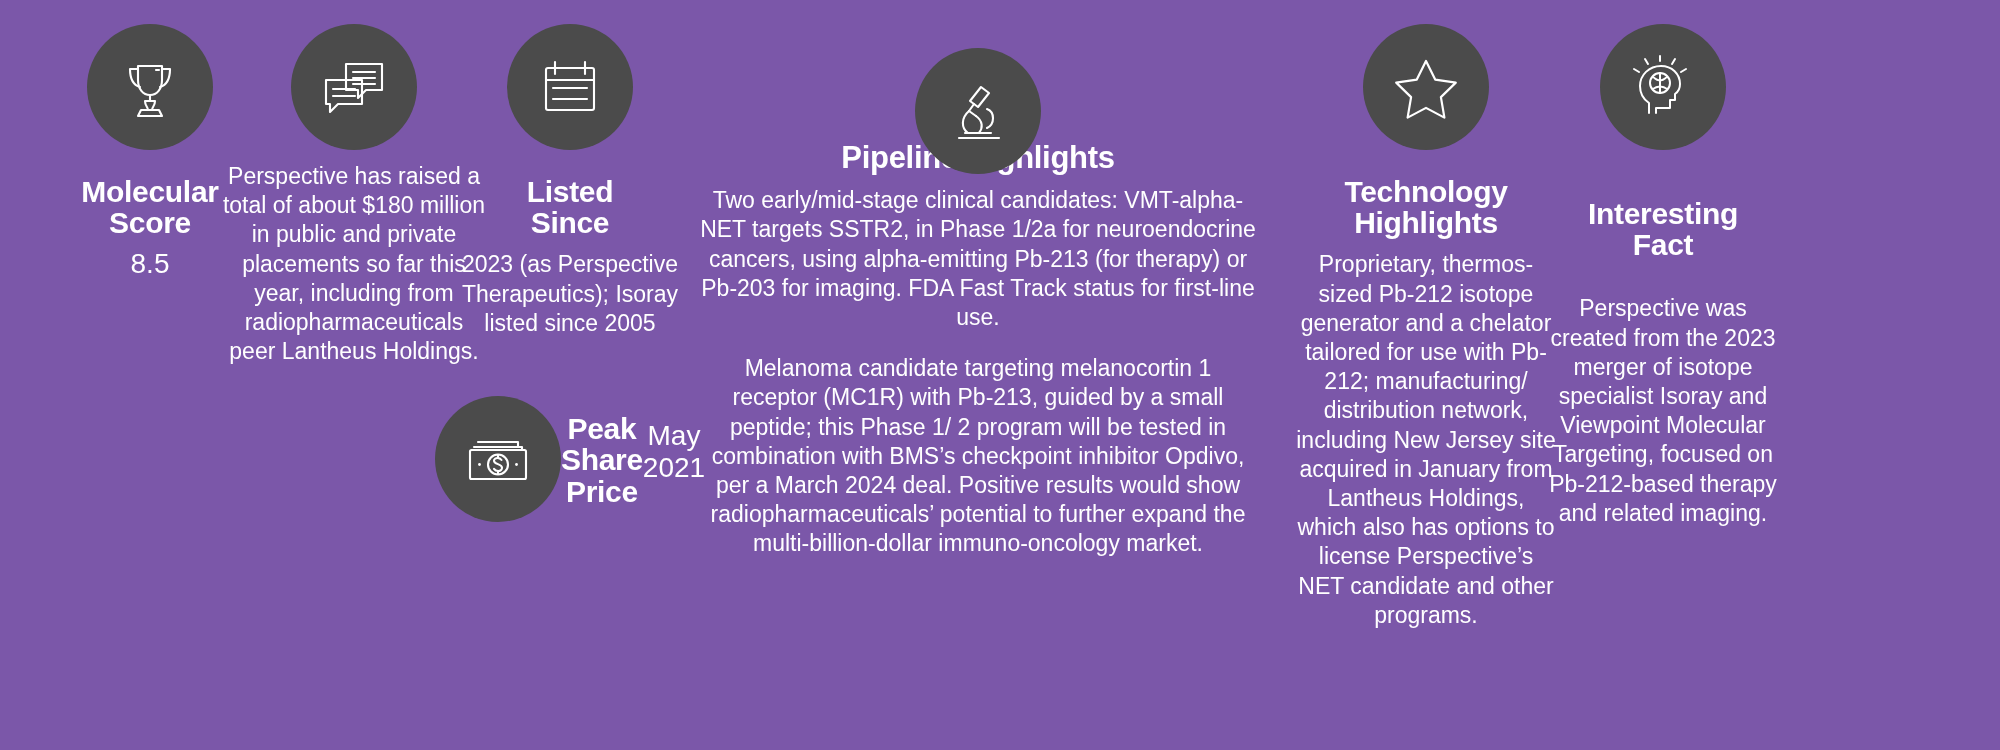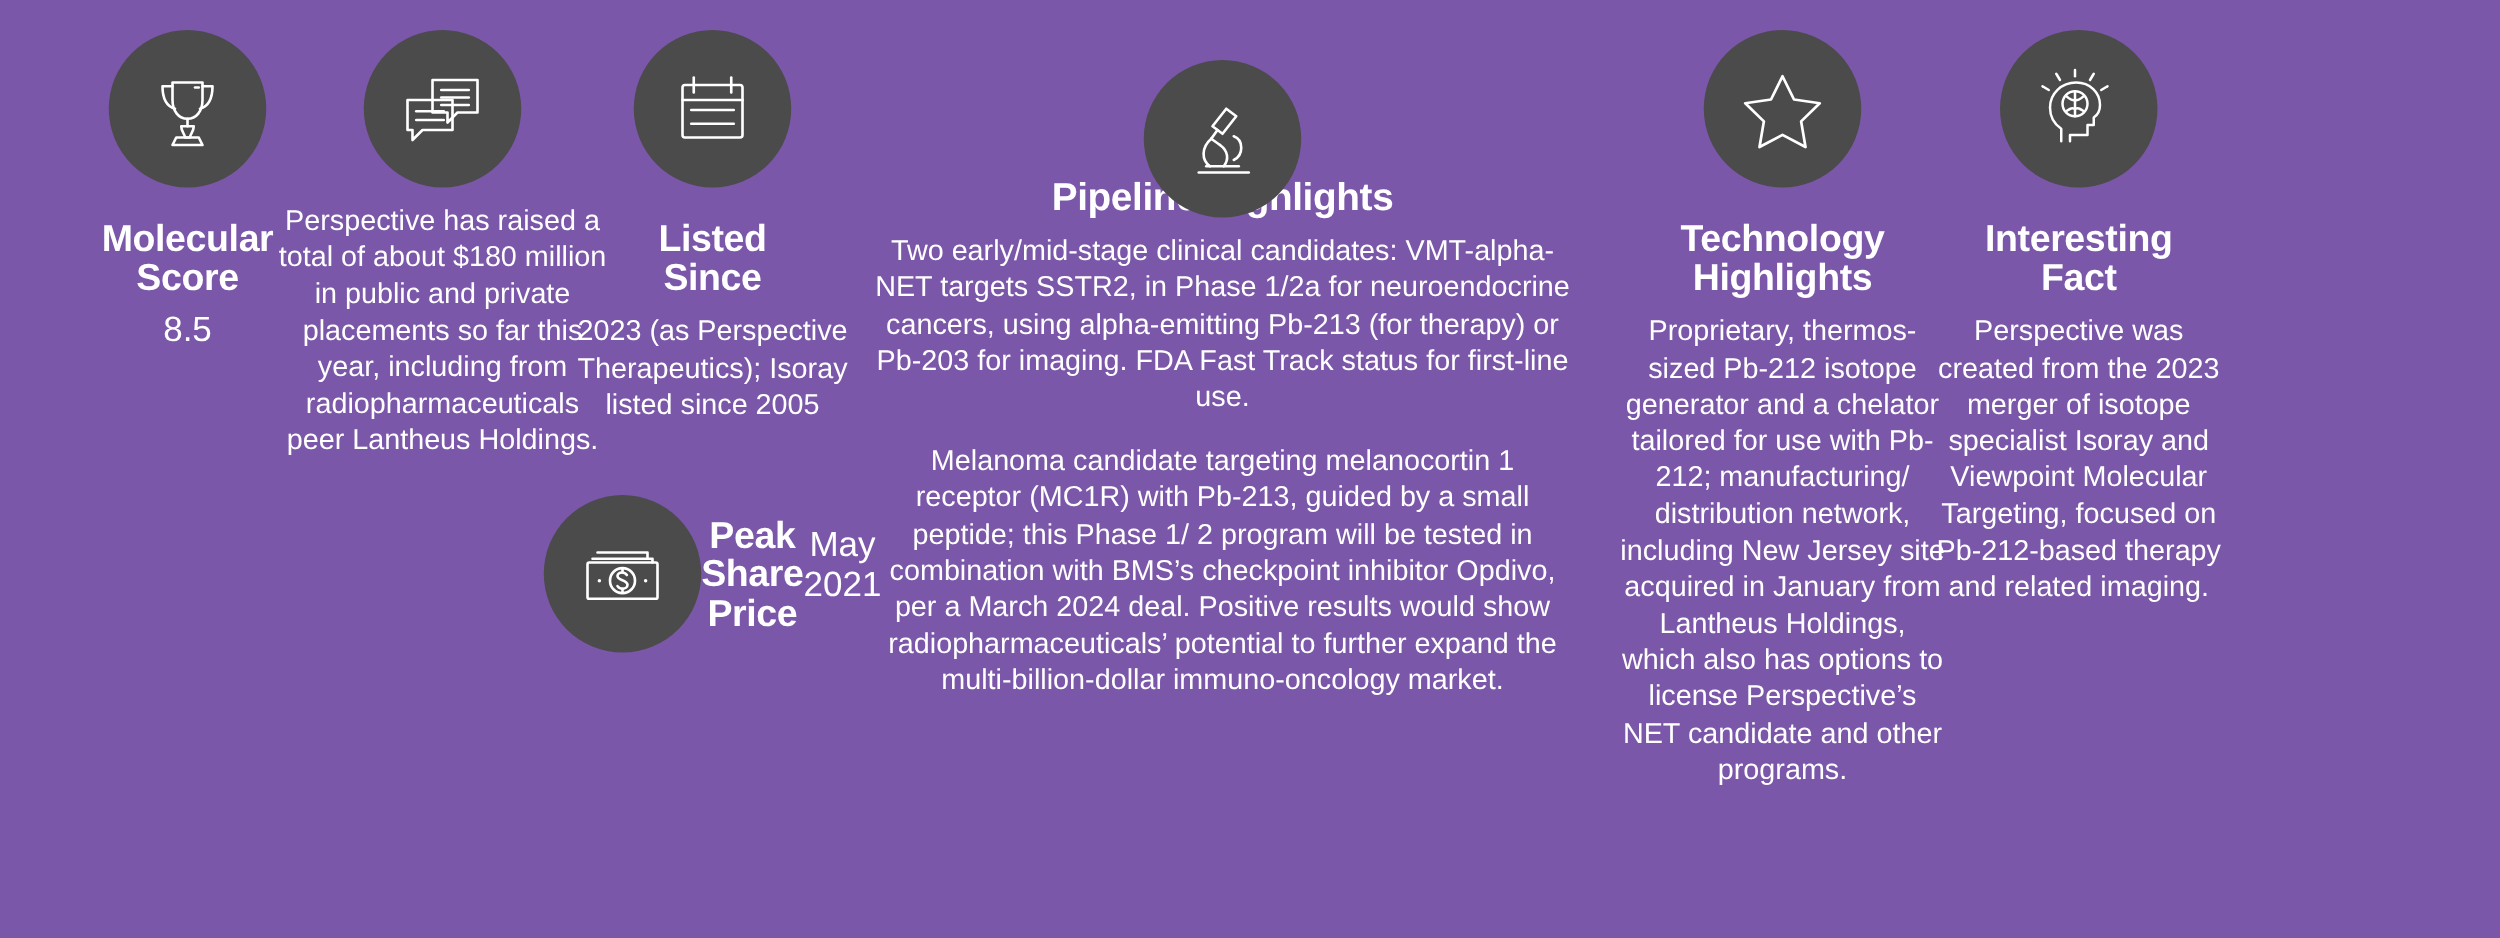--- a/index.html
+++ b/index.html
@@ -54,21 +54,21 @@
     font-weight:400;
   }
   .para + .para { margin-top:22px; }
 
   
   #col-coolness   { left:18px;   width:264px; }
   #col-why        { left:222px;  width:264px; }
   #col-listed     { left:450px;  width:244px;align-items:center; }
   #col-pipeline   { left:700px;  width:560px; }
   #col-technology { left:1262px; width:264px; }
-  #col-fact       { left:1530px; width:254px; }
+  #col-fact       { left:1530px; width:254px;gap:22px; }
 
   #col-coolness   { left:20px;   width:260px; }
   #col-why        { left:222px;  width:264px; }
   #col-listed     { left:446px;  width:248px; }
   #col-pipeline   { left:700px;  width:556px; }
   #col-technology { left:1296px; width:260px; }
   #col-fact       { left:1540px; width:246px; }
 
   .col .icon-circle { margin-top:24px; }
   #col-pipeline .heading { margin-top:24px; }

